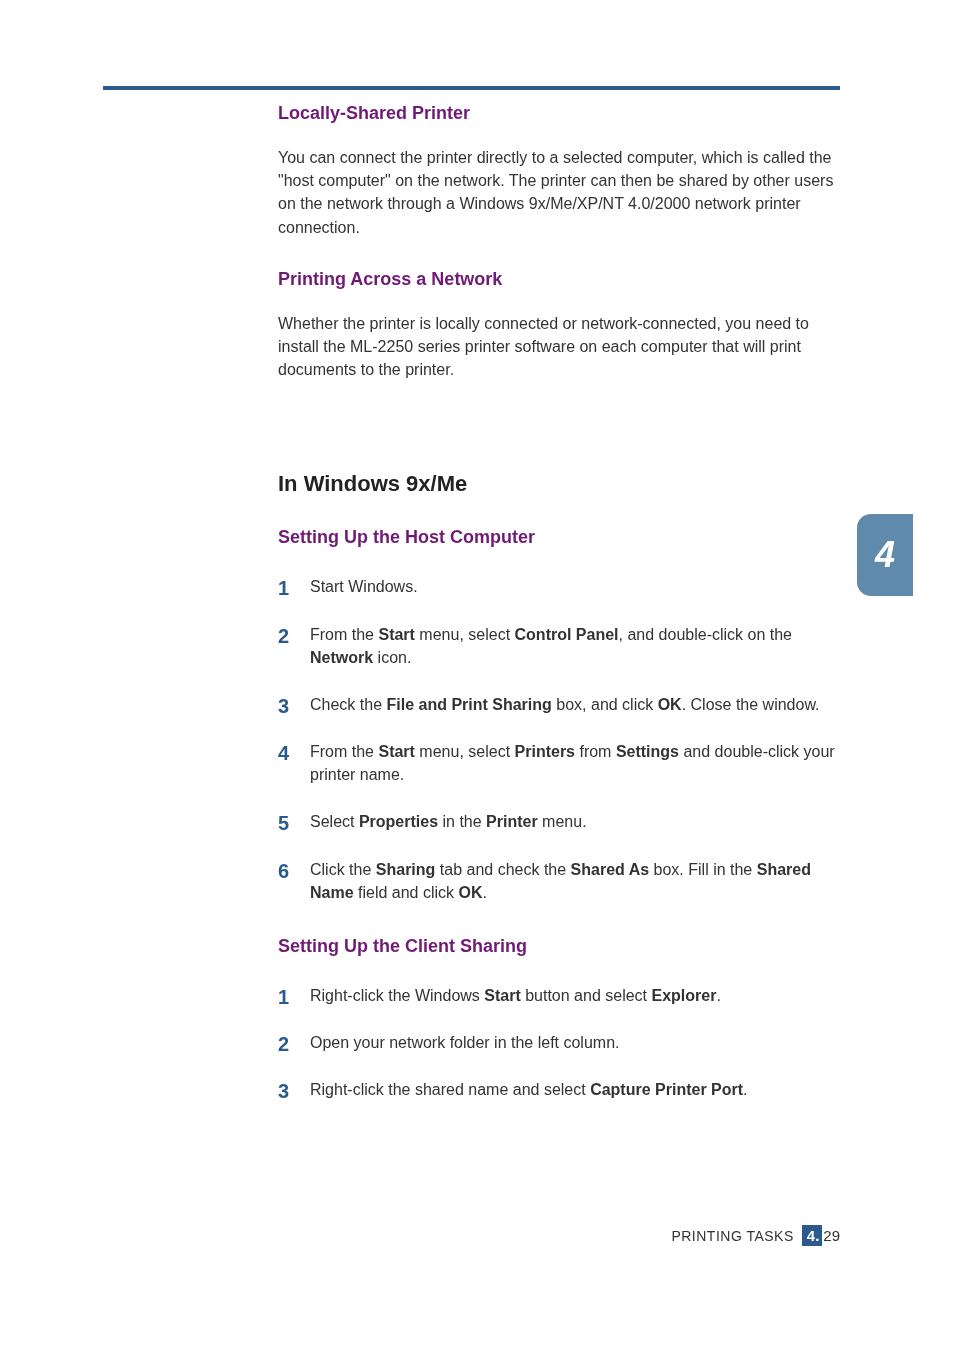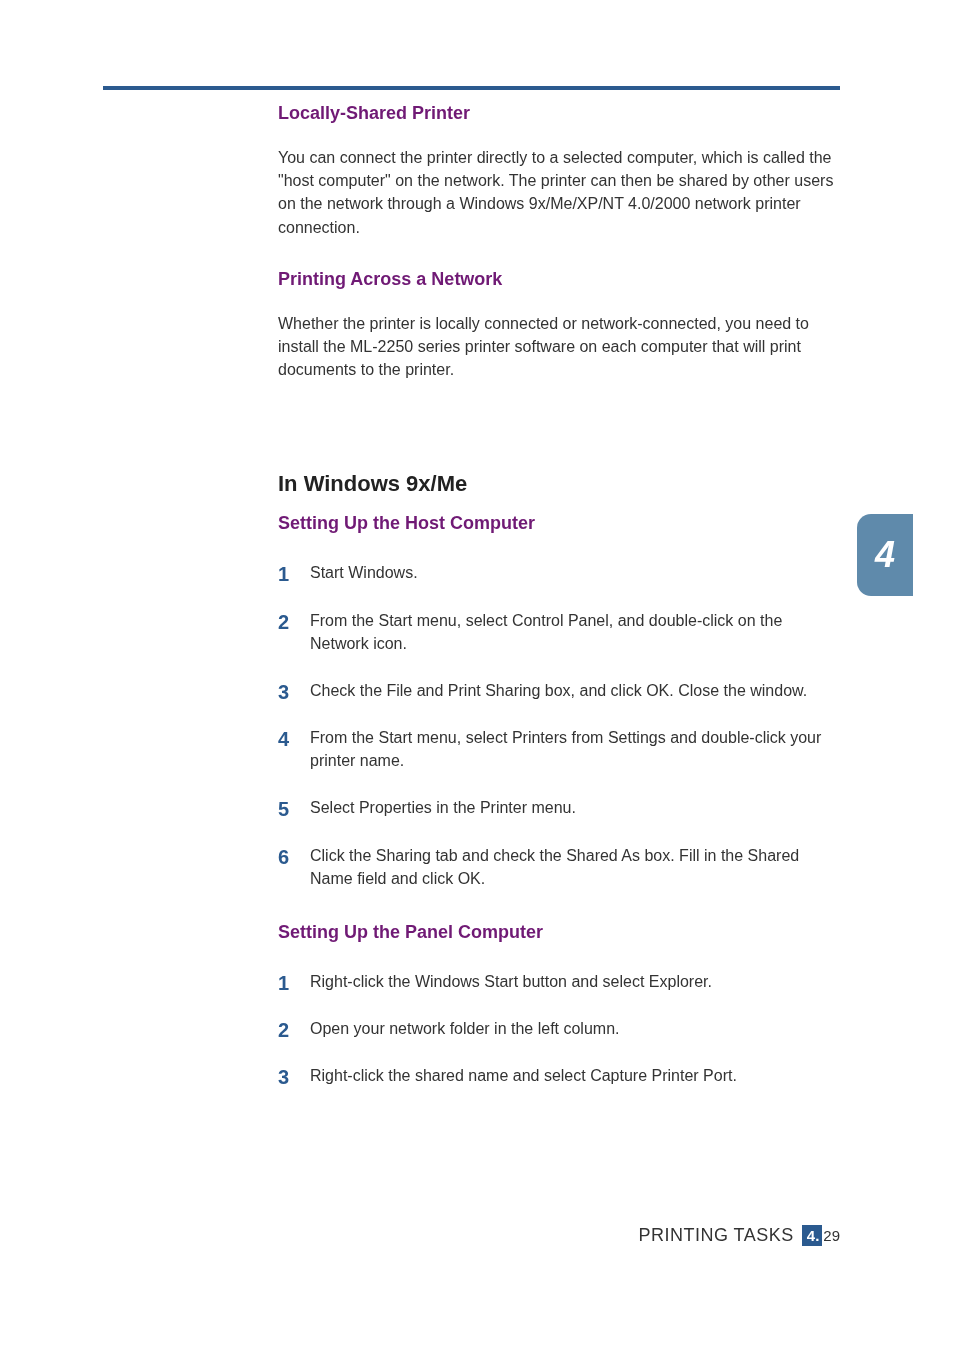--- a/index.html
+++ b/index.html
@@ -29,21 +29,21 @@
       font-size: 28px;
       font-weight: bold;
       color: #222;
       margin-bottom: 48px;
       letter-spacing: 0.2px;
     }
     h2 {
       font-size: 22px;
       font-weight: bold;
       color: #222;
-      margin-bottom: 16px;
+      margin-bottom: 30px;
       margin-top: 10px;
     }
     h3 {
       font-size: 18px;
       font-weight: bold;
       color: #701a75;
       margin-bottom: 22px;
     }
     p {
       font-size: 16px;
@@ -96,42 +96,42 @@
     }
     .footer {
       position: absolute;
       bottom: 102px;
       right: 114px;
       display: flex;
       align-items: center;
       gap: 8px;
     }
     .footer-label {
-      font-size: 18px;
+      font-size: 14px;
       letter-spacing: 0.5px;
       color: #333;
       font-variant: small-caps;
     }
     .footer-pagewrap {
       display: inline-flex;
       align-items: baseline;
     }
     .footer-chapbox {
       background: #2b5a8f;
       color: #fff;
       font-size: 15px;
       font-weight: bold;
       padding: 2px 3px 2px 5px;
     }
     .footer-pnum {
       font-size: 15px;
       color: #333;
       margin-left: 1px;
     }
-    b { font-weight: normal; }
+    b { font-weight: bold; }
   </style>
 </head>
 <body>
 
 <div class="top-rule"></div>
 
 <div class="content">
 
   <h3>Locally-Shared Printer</h3>
   <p>You can connect the printer directly to a selected computer, which is called the "host computer" on the network. The printer can then be shared by other users on the network through a Windows 9x/Me/XP/NT 4.0/2000 network printer connection.</p>
@@ -146,21 +146,21 @@
   <h3>Setting Up the Host Computer</h3>
   <ol>
     <li>Start Windows.</li>
     <li>From the <b>Start</b> menu, select <b>Control Panel</b>, and double-click on the <b>Network</b> icon.</li>
     <li>Check the <b>File and Print Sharing</b> box, and click <b>OK</b>. Close the window.</li>
     <li>From the <b>Start</b> menu, select <b>Printers</b> from <b>Settings</b> and double-click your printer name.</li>
     <li>Select <b>Properties</b> in the <b>Printer</b> menu.</li>
     <li>Click the <b>Sharing</b> tab and check the <b>Shared As</b> box. Fill in the <b>Shared Name</b> field and click <b>OK</b>.</li>
   </ol>
 
-  <h3>Setting Up the Panel Computer</h3>
+  <h3>Setting Up the Client Sharing</h3>
   <ol>
     <li>Right-click the Windows <b>Start</b> button and select <b>Explorer</b>.</li>
     <li>Open your network folder in the left column.</li>
     <li>Right-click the shared name and select <b>Capture Printer Port</b>.</li>
   </ol>
 </div>
 
 <div class="chapter-tab">
   <span>4</span>
 </div>

